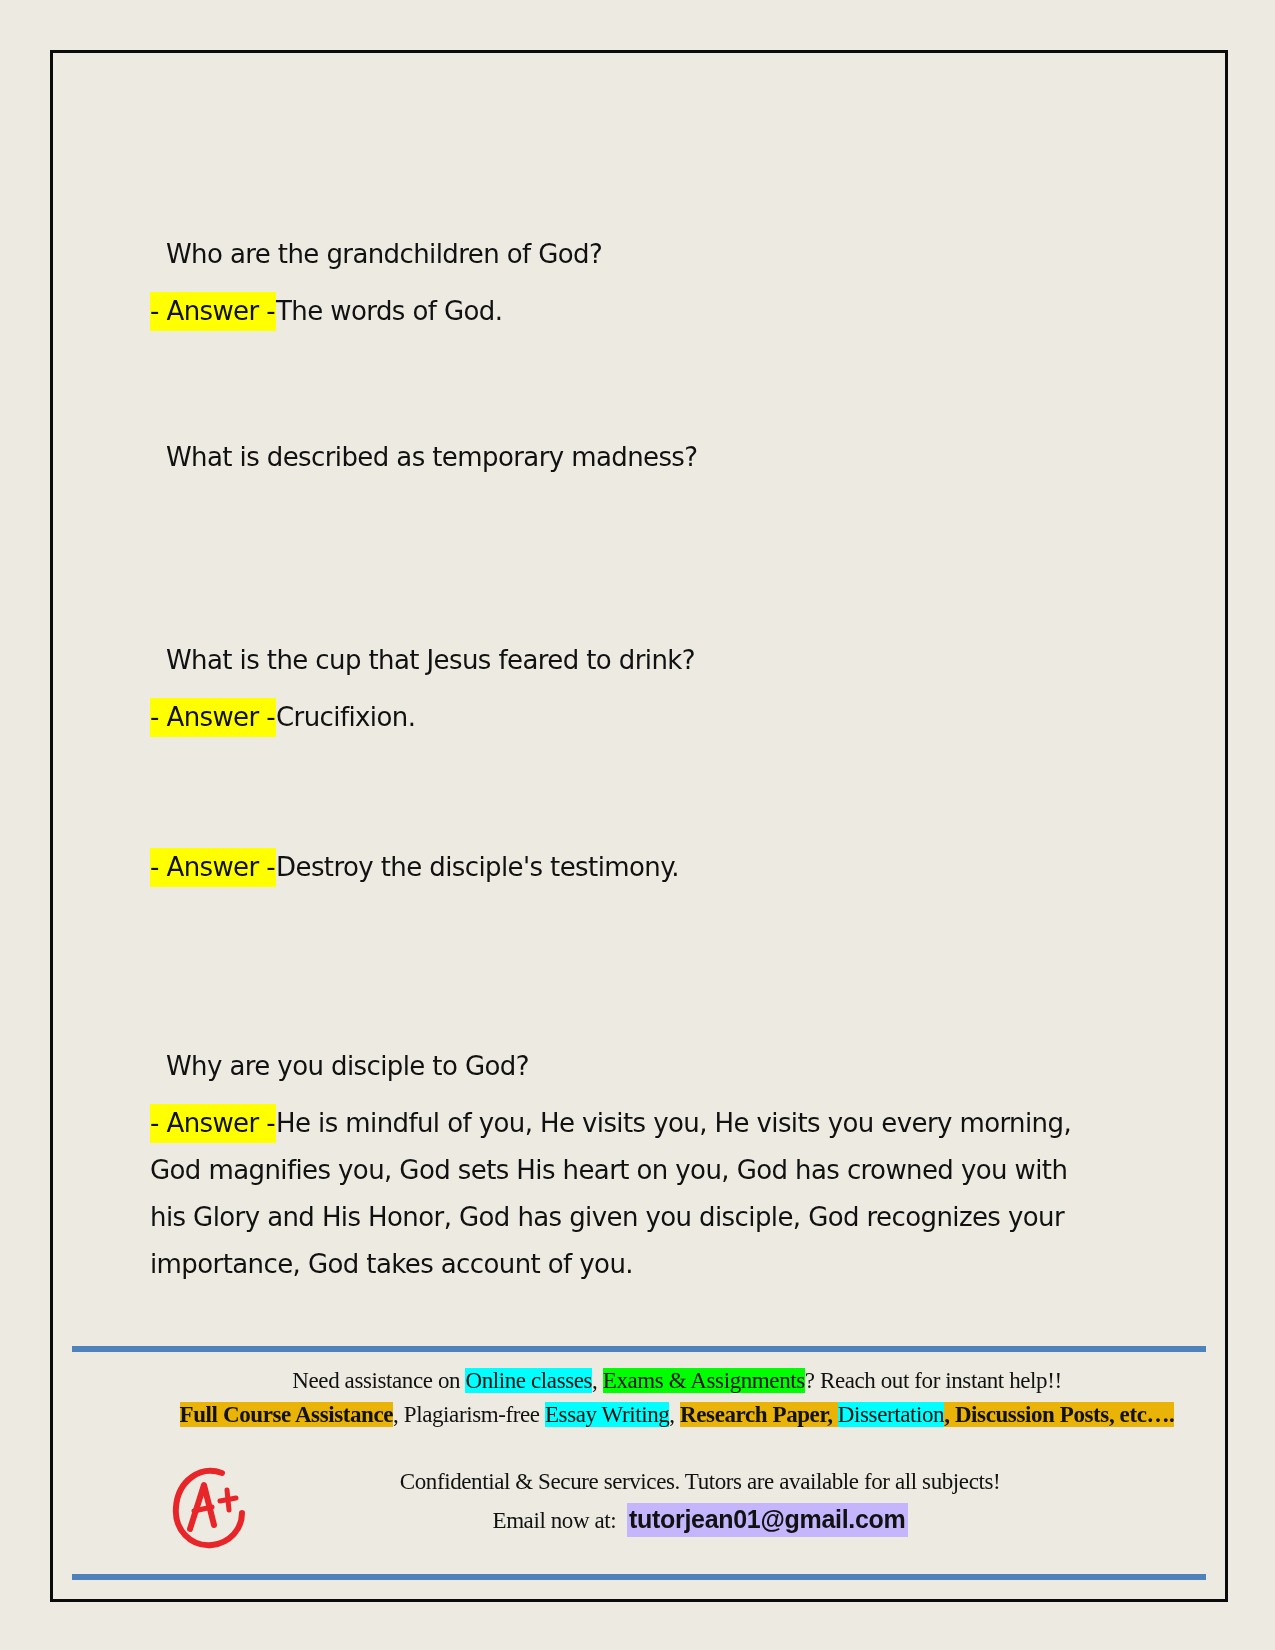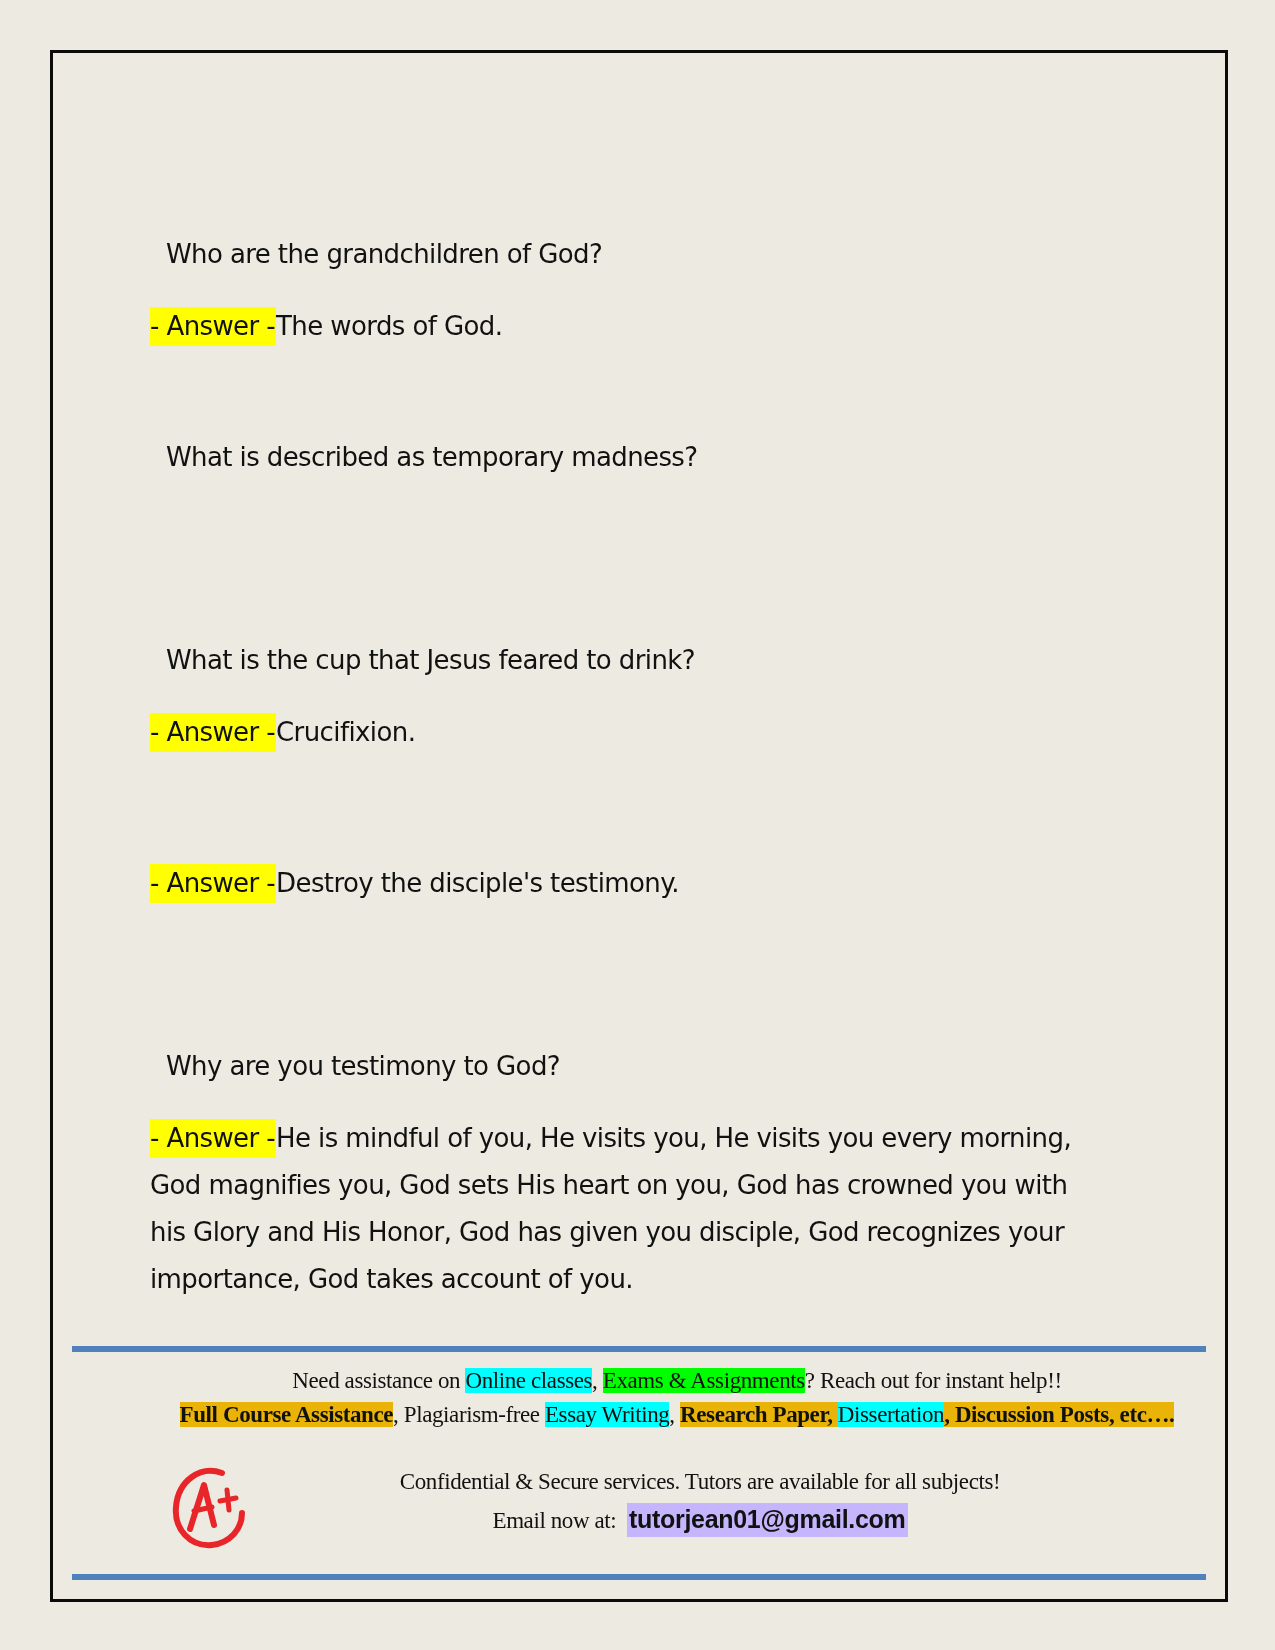--- a/index.html
+++ b/index.html
@@ -26,21 +26,21 @@
   }
   .question {
     font-size: 26px;
     line-height: 36px;
     margin: 16px;
     height: 36px;
   }
   .answer {
     font-size: 26px;
     line-height: 47px;
-    margin: 31px 0 0 0;
+    margin: 15px 0 0 0;
   }
   .answer-label {
     background: #ffff00;
     padding: 4px 1px 5px 0;
   }
   .rule {
     position: absolute;
     left: 72px; width: 1134px;
     height: 6px;
     background: #4f81bd;
@@ -88,21 +88,21 @@
 <div class="qa" style="top:626px;">
   <p class="question">What is the cup that Jesus feared to drink?</p>
   <p class="answer"><span class="answer-label">- Answer -</span><span>Crucifixion.</span></p>
 </div>
 
 <div class="qa" style="top:829px;">
   <p class="answer"><span class="answer-label">- Answer -</span><span>Destroy the disciple's testimony.</span></p>
 </div>
 
 <div class="qa" style="top:1032px; width:955px;">
-  <p class="question">Why are you testimony to God?</p>
+  <p class="question">Why are you disciple to God?</p>
   <p class="answer"><span class="answer-label">- Answer -</span><span>He is mindful of you, He visits you, He visits you every morning, God magnifies you, God sets His heart on you, God has crowned you with his Glory and His Honor, God has given you disciple, God recognizes your importance, God takes account of you.</span></p>
 </div>
 
 <div class="rule" style="top:1346px;"></div>
 
 <div class="footer-line" style="top:1368px;">
   <span>Need assistance on </span><span class="hl-cyan">Online classes</span><span>, </span><span class="hl-green">Exams &amp; Assignments</span><span>? Reach out for instant help!!</span>
 </div>
 
 <div class="footer-line" style="top:1402px;">

